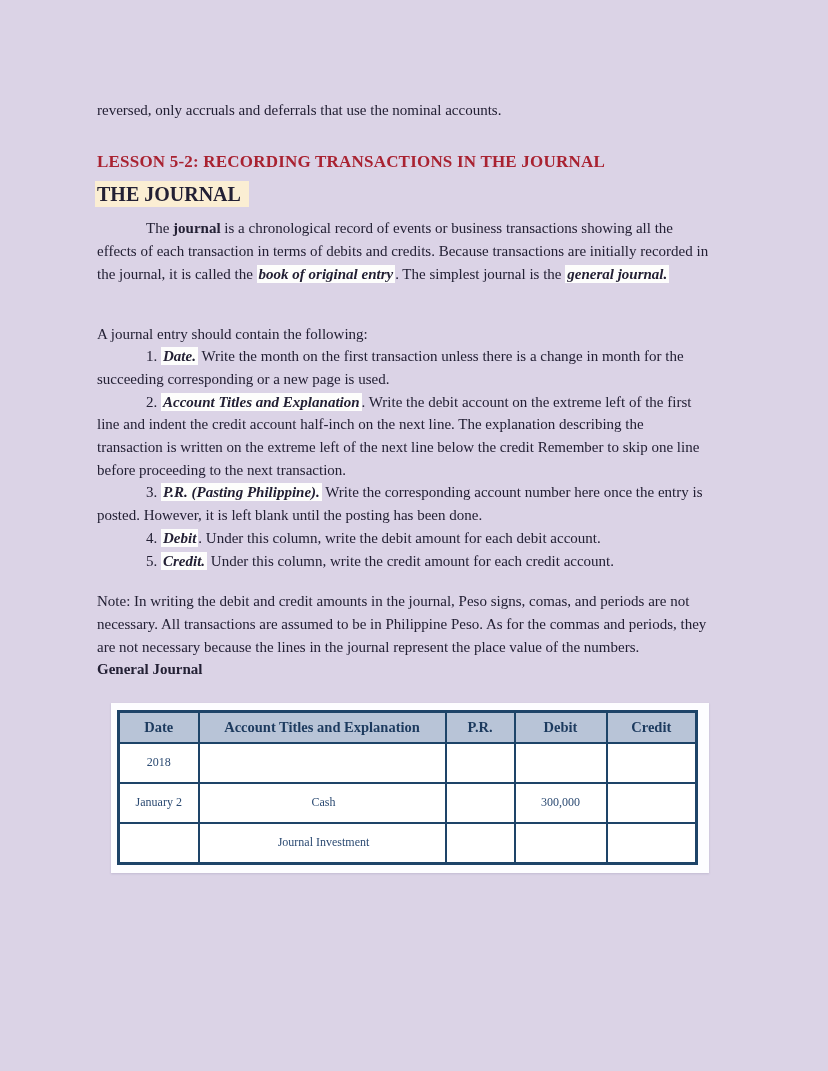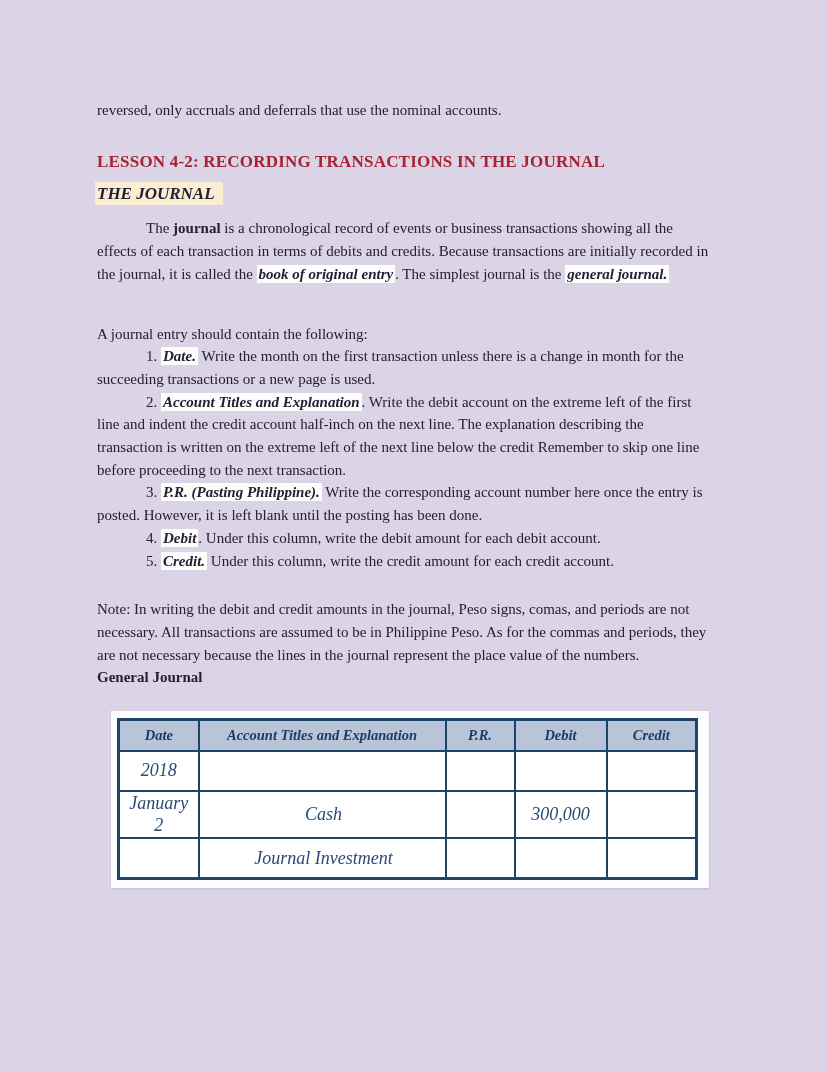--- a/index.html
+++ b/index.html
@@ -14,87 +14,86 @@
     box-sizing:border-box;
   }
   .content { padding:99px 117px 0 97px; font-size:15px; line-height:22.7px; }
   p { margin:0; }
   .indent { text-indent:49px; }
   .lesson-heading {
     font-size:17px; font-weight:700; letter-spacing:0.2px;
     color:var(--accent-red, #a92231);
     margin:29px 0 0 0;
   }
-  .section-heading { margin:9px 0 11px 0; font-size:17px; font-weight:700; line-height:24px;font-style:italic; }
+  .section-heading { margin:9px 0 11px 0; font-size:20px; font-weight:700; line-height:24px; }
   .cream-hl { background:var(--hl-cream, #fbeed3); padding:2px 8px 2px 2px; margin-left:-2px; }
   .seg-n {}
   .seg-b { font-weight:700; }
   .seg-biw {
     font-weight:700; font-style:italic;
     background:var(--hl-white, #fdfdfc);
     padding:1px 2px;
   }
   .para-def { margin-top:9px; }
   .list-intro { margin-top:37px; }
-  .note-para { margin-top:26px; }
+  .note-para { margin-top:18px; }
   .presume-para { margin-top:29px; }
   .table-title { font-weight:700; }
   .table-frame {
     margin:22px 0 0 14px;
     background:var(--frame-bg, #fdfdff);
     padding:7px 6px 8px 6px;
     width:586px;
     box-sizing:content-box;
     box-shadow:0 1px 2px rgba(120,110,150,0.25);
   }
   table.journal {
     border-collapse:collapse;
     width:468px;
     table-layout:fixed;
     border:3px solid var(--tbl-border, #1e4468);
-    font-style:italic;
   }
   table.journal th {
     background:var(--th-bg, #b8c4d7);
     color:var(--th-text, #1c3a5e);
     border:2px solid var(--tbl-border, #1e4468);
     font-size:14.5px; font-weight:700;
     padding:3px 2px;
     height:20px;
   }
   table.journal td {
     border:2px solid var(--tbl-border, #1e4468);
     background:var(--cell-bg, #ffffff);
     color:var(--td-text, #2b4a72);
-    font-size:18px;
+    font-size:12px;
     height:38px;
     padding:0 4px;
     vertical-align:middle;
   }
   .c-center { text-align:center; }
   .c-acct { text-align:center; padding-left:7px !important; }
   .c-acct-indent { text-align:left; padding-left:40px !important; }
 </style>
 </head>
 <body>
 
 <div class="page">
   <div class="content">
 
     <p class="body-text">reversed, only accruals and deferrals that use the nominal accounts.</p>
 
-    <p class="lesson-heading">LESSON 4-2: RECORDING TRANSACTIONS IN THE JOURNAL</p>
+    <p class="lesson-heading">LESSON 5-2: RECORDING TRANSACTIONS IN THE JOURNAL</p>
 
     <p class="section-heading"><span class="cream-hl">THE JOURNAL</span></p>
 
     <p class="indent para-def"><span class="seg-n">The </span><span class="seg-b">journal</span><span class="seg-n"> is a chronological record of events or business transactions showing all the effects of each transaction in terms of debits and credits. Because transactions are initially recorded in the journal, it is called the </span><span class="seg-biw">book of original entry</span><span class="seg-n">. The simplest journal is the </span><span class="seg-biw">general journal.</span></p>
 
     <p class="list-intro">A journal entry should contain the following:</p>
 
-    <p class="indent"><span class="seg-n">1. </span><span class="seg-biw">Date.</span><span class="seg-n"> Write the month on the first transaction unless there is a change in month for the succeeding transactions or a new page is used.</span></p>
+    <p class="indent"><span class="seg-n">1. </span><span class="seg-biw">Date.</span><span class="seg-n"> Write the month on the first transaction unless there is a change in month for the succeeding corresponding or a new page is used.</span></p>
     <p class="indent"><span class="seg-n">2. </span><span class="seg-biw">Account Titles and Explanation</span><span class="seg-n">. Write the debit account on the extreme left of the first line and indent the credit account half-inch on the next line. The explanation describing the transaction is written on the extreme left of the next line below the credit Remember to skip one line before proceeding to the next transaction.</span></p>
     <p class="indent"><span class="seg-n">3. </span><span class="seg-biw">P.R. (Pasting Philippine).</span><span class="seg-n"> Write the corresponding account number here once the entry is posted. However, it is left blank until the posting has been done.</span></p>
     <p class="indent"><span class="seg-n">4. </span><span class="seg-biw">Debit</span><span class="seg-n">. Under this column, write the debit amount for each debit account.</span></p>
     <p class="indent"><span class="seg-n">5. </span><span class="seg-biw">Credit.</span><span class="seg-n"> Under this column, write the credit amount for each credit account.</span></p>
 
     <p class="note-para">Note: In writing the debit and credit amounts in the journal, Peso signs, comas, and periods are not necessary. All transactions are assumed to be in Philippine Peso. As for the commas and periods, they are not necessary because the lines in the journal represent the place value of the numbers.</p>
 
 
     <p class="table-title">General Journal</p>
 

